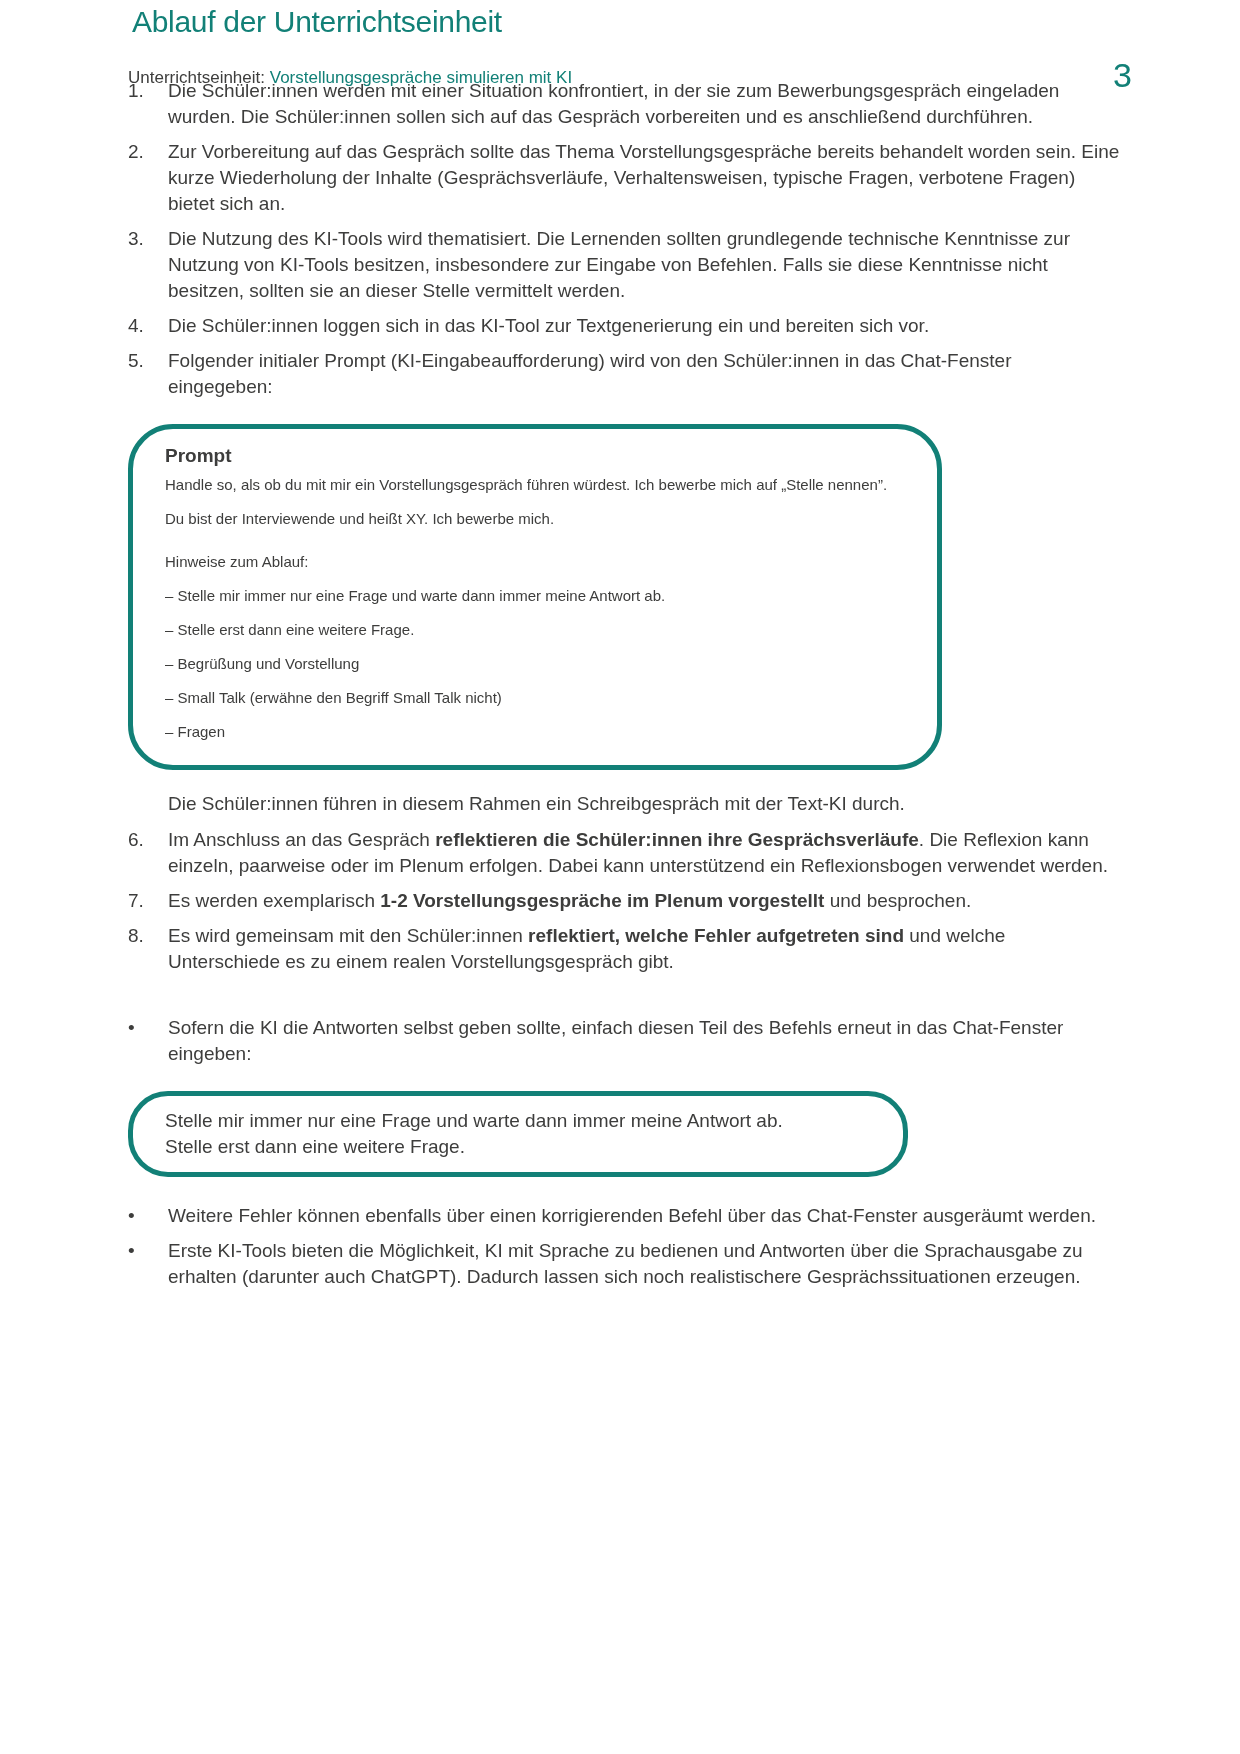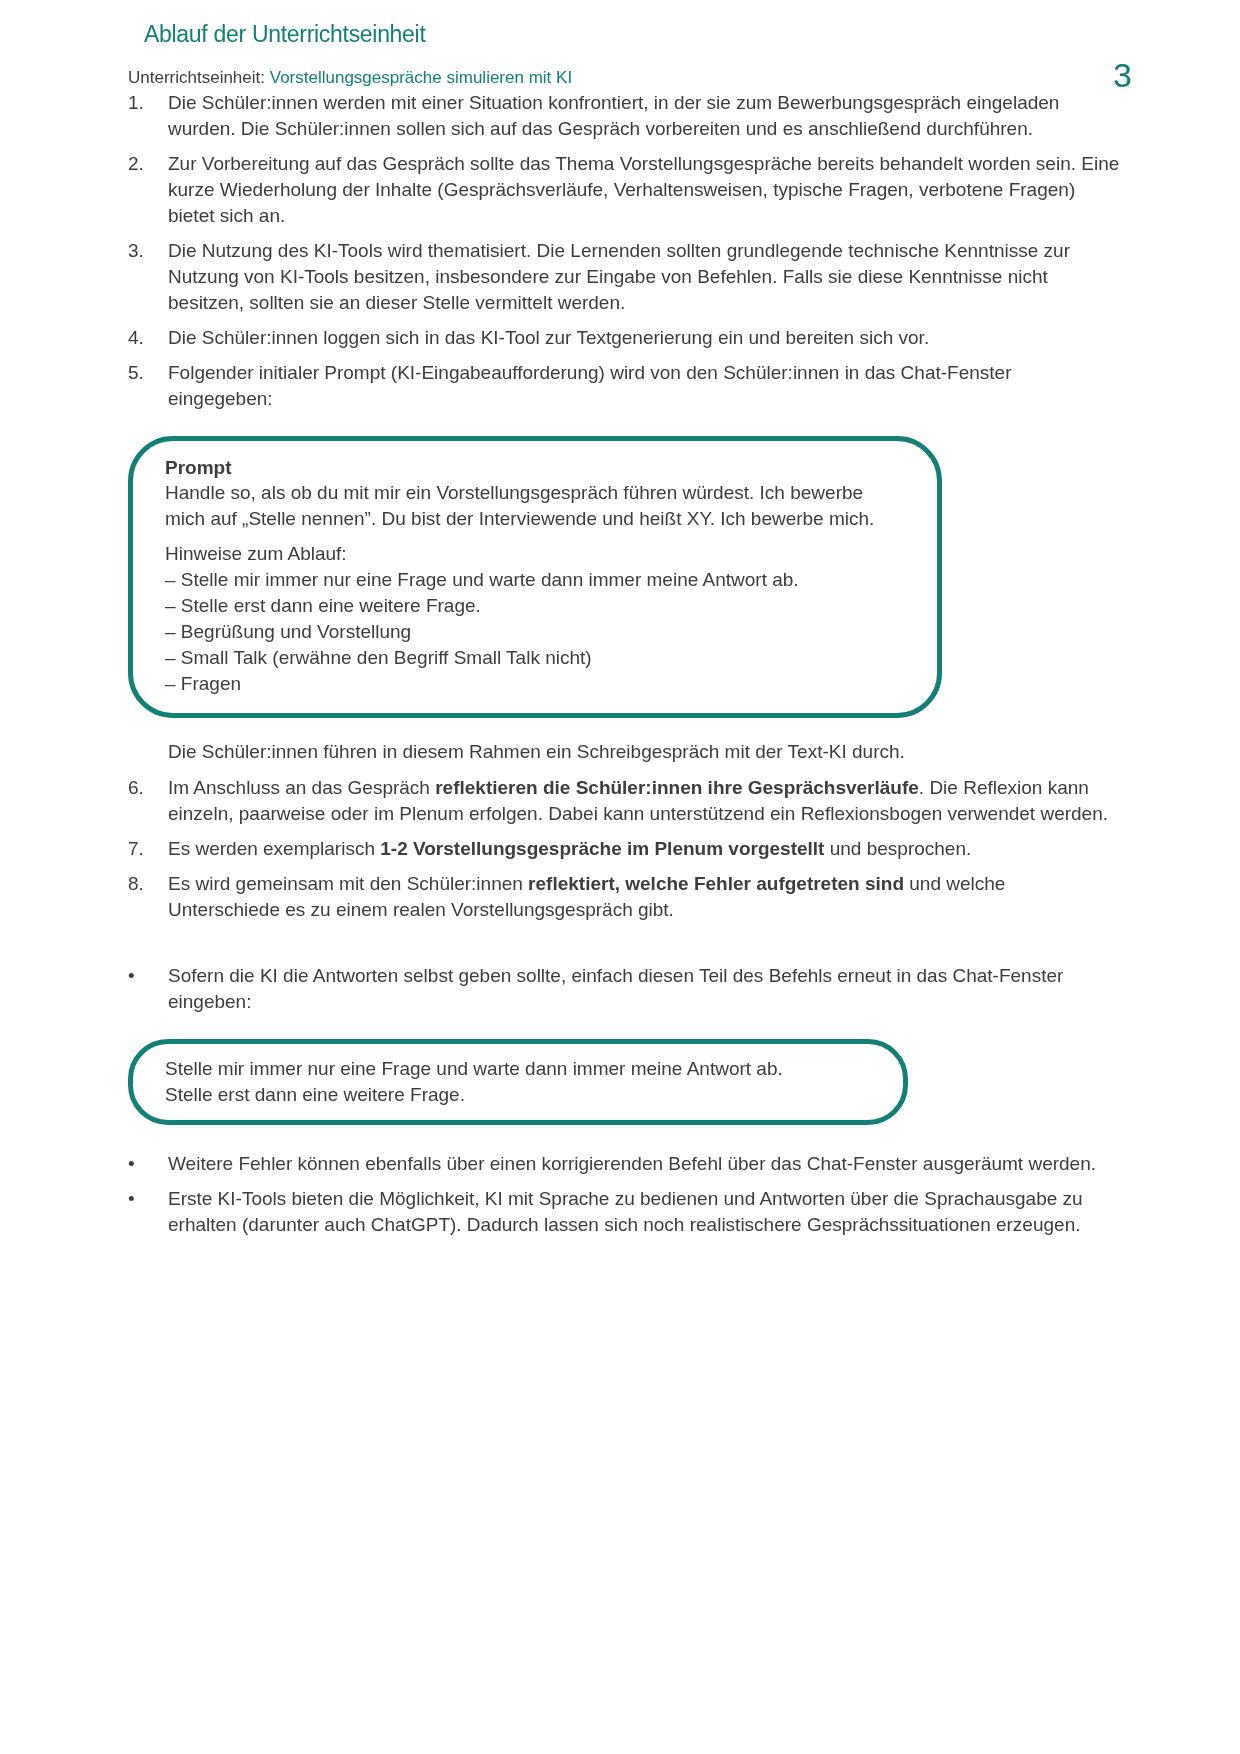--- a/index.html
+++ b/index.html
@@ -20,22 +20,22 @@
   .header-line .accent { color:var(--accent,#128077); }
   .page-number {
     font-size:34px; line-height:34px; font-weight:400;
     color:var(--accent,#128077);
   }
   
   .main {
     position:absolute; top:0; left:128px; width:1024px;
   }
   h1.section-title {
-    margin:16px; padding:0;
-    font-size:23px; line-height:36px; font-weight:400;
+    margin:4px; padding:0;
+    font-size:30px; line-height:36px; font-weight:400;
     letter-spacing:-0.3px;
     color:var(--accent,#128077);
   }
   .title-ablauf { margin-top:183px; }
   .title-hinweise { margin-top:44px; }
 
   
   .list { margin-top:38px; }
   .list-hinweise { margin-top:40px; }
   .li { display:flex; width:992px; margin-bottom:9px; }
@@ -48,21 +48,21 @@
     border:5px solid var(--accent,#128077);
     border-radius:45px;
     box-sizing:border-box;
     margin-top:24px;
   }
   .prompt-box {
     width:814px;
     padding:14px 32px 16px 32px;
   }
   .prompt-box .box-title { font-weight:700; font-size:19px; line-height:25px; }
-  .prompt-box p { margin:0; font-size:19px; line-height:26px; }
+  .prompt-box p { margin:0; font-size:15px; line-height:34px; }
   .prompt-box p.gap { margin-top:9px; }
 
   .after-box-note {
     margin:21px 0 10px 40px;
     width:952px;
     font-size:19px; line-height:26px;
   }
 
   
   .command-box {

